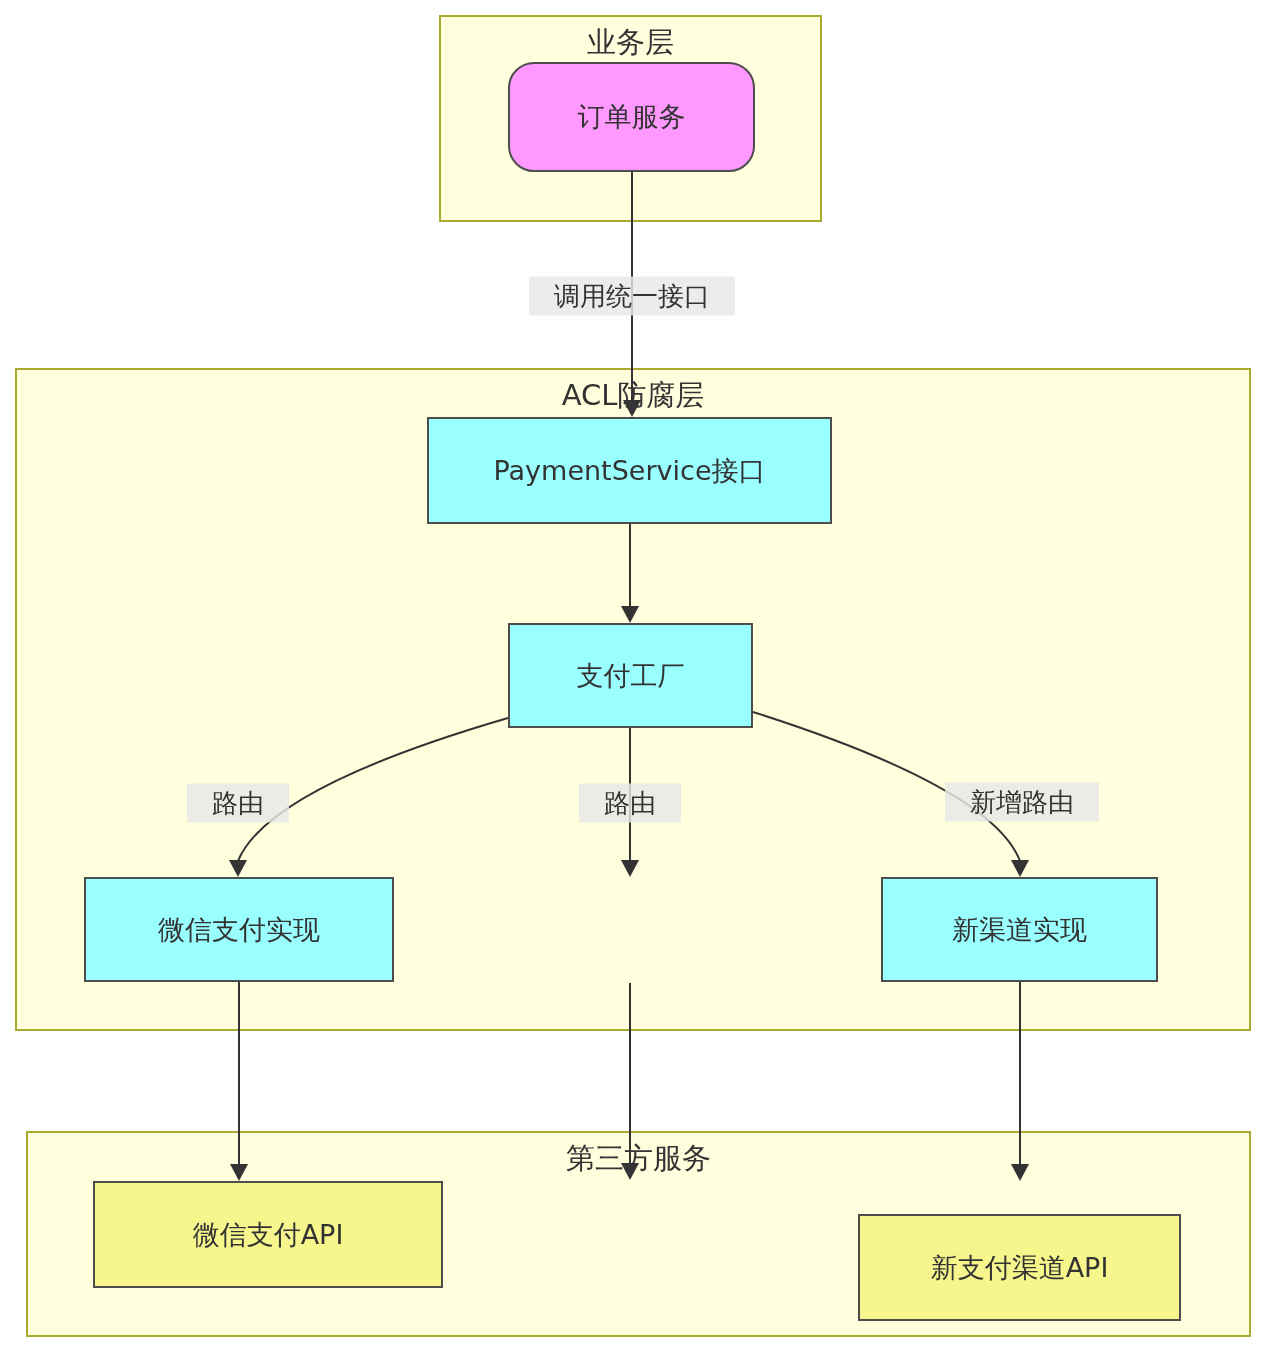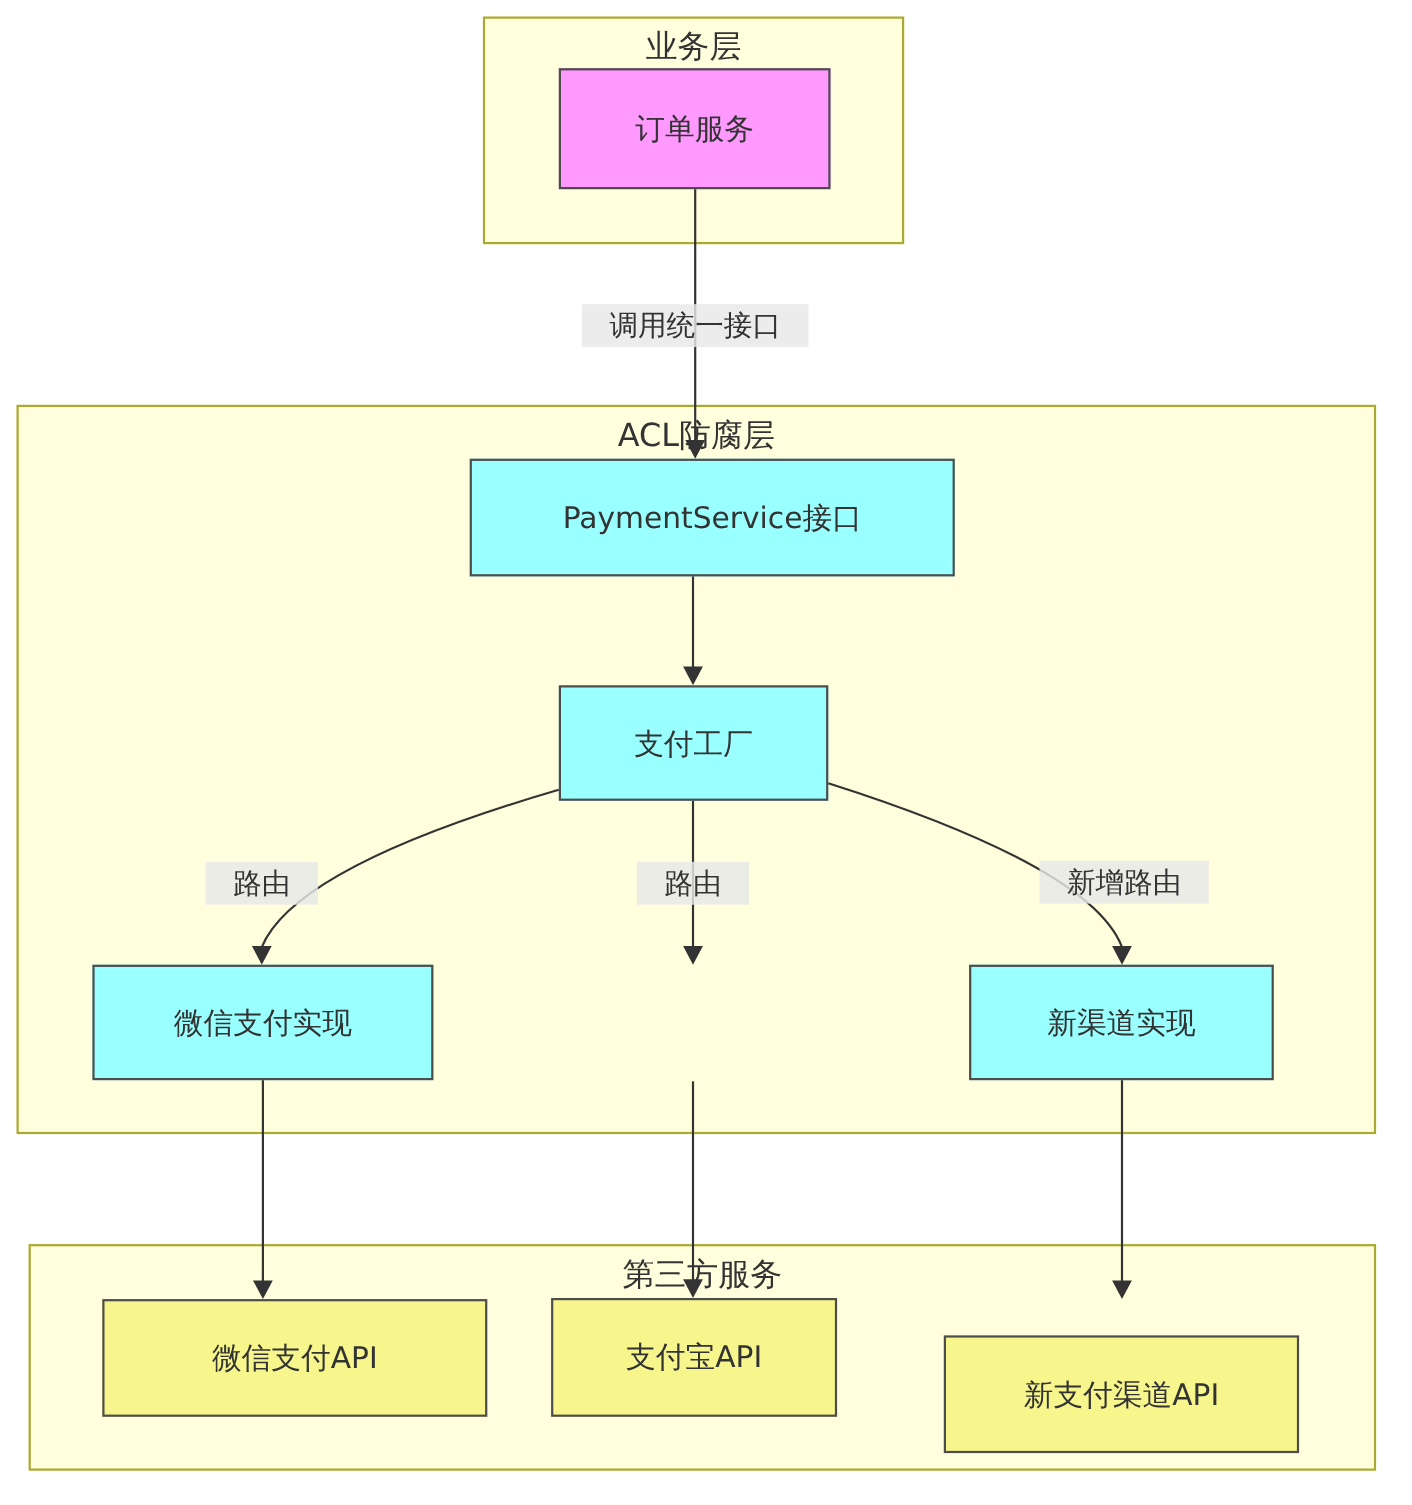--- a/index.html
+++ b/index.html
@@ -17,30 +17,30 @@
   .container-title {
     position:absolute; top:6px; left:0; right:0;
     text-align:center; font-size:29px; color:#333333;
   }
   .node {
     position:absolute; box-sizing:border-box; z-index:2;
     display:flex; align-items:center; justify-content:center;
     border:2px solid var(--node-border,#4d4d4d);
     font-size:27px; white-space:nowrap; color:#333333;
   }
-  .node.magenta { background:var(--node-magenta,#ff99ff); }
+  .node.magenta { background:var(--node-magenta,#ff99ff);border-radius:26px; }
   .node.cyan    { background:var(--node-cyan,#99ffff); }
   .node.yellow  { background:var(--node-yellow,#f6f68c); }
 
   #c-business { left:439px; top:15px;   width:383px;  height:207px; }
   #c-acl      { left:15px;  top:368px;  width:1236px; height:663px; }
   #c-third    { left:26px;  top:1131px; width:1225px; height:206px; }
 
   #n-order        { left:508px; top:62px;   width:247px; height:110px; }
-  #n-psi          { left:427px; top:417px;  width:441px; height:107px; }
+  #n-psi          { left:427px; top:417px;  width:405px; height:107px; }
   #n-factory      { left:508px; top:623px;  width:245px; height:105px; }
   #n-wechat-impl  { left:84px;  top:877px;  width:310px; height:105px; }
   #n-alipay-impl  { left:492px; top:877px;  width:277px; height:106px; }
   #n-newch-impl   { left:881px; top:877px;  width:277px; height:105px; }
   #n-wechat-api   { left:93px;  top:1181px; width:350px; height:107px; }
   #n-alipay-api   { left:501px; top:1180px; width:260px; height:108px; }
   #n-newch-api    { left:858px; top:1181px; width:323px; height:107px;margin-top:33px; }
 
   .edges {
     position:absolute; left:0; top:0; width:1284px; height:1368px;
@@ -82,21 +82,20 @@
 
   <div class="node cyan" id="n-factory">支付工厂</div>
 
   <div class="node cyan" id="n-wechat-impl">微信支付实现</div>
 
 
   <div class="node cyan" id="n-newch-impl">新渠道实现</div>
 
   <div class="node yellow" id="n-wechat-api">微信支付API</div>
 
-  <div class="node yellow" id="n-alipay-api">支付宝API</div>
 
   <div class="node yellow" id="n-newch-api">新支付渠道API</div>
 
   <svg class="edges" viewBox="0 0 1284 1368" xmlns="http://www.w3.org/2000/svg">
 
     <path d="M632 172 L632 401"></path>
     <polygon points="632,417 623,400 641,400"></polygon>
 
     <path d="M630 524 L630 607"></path>
     <polygon points="630,623 621,606 639,606"></polygon>

